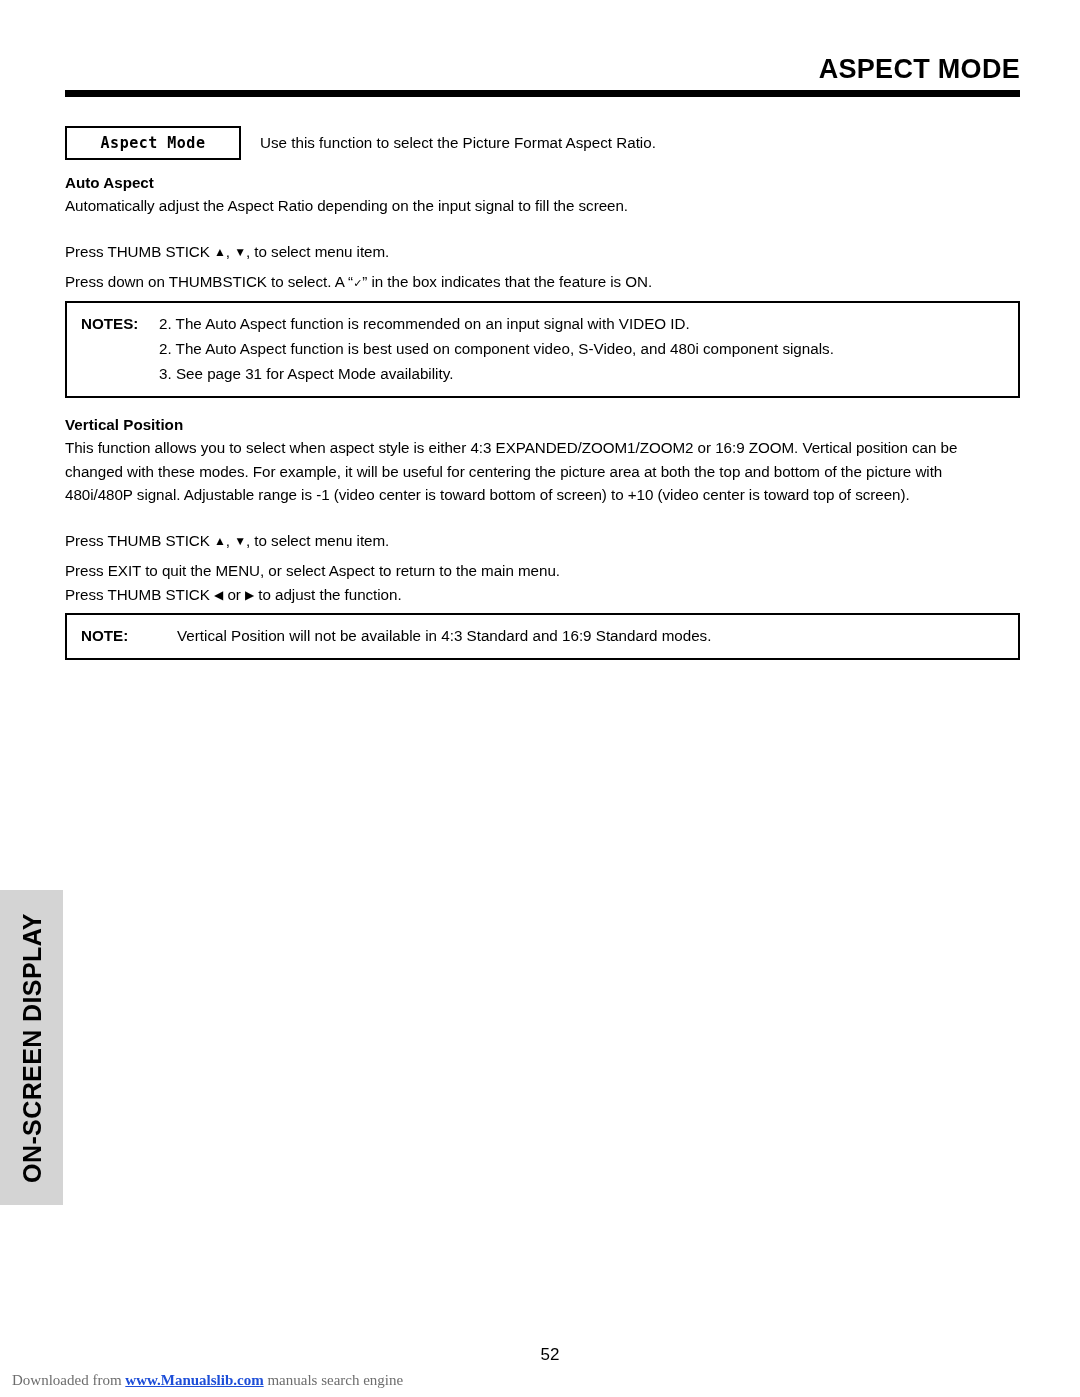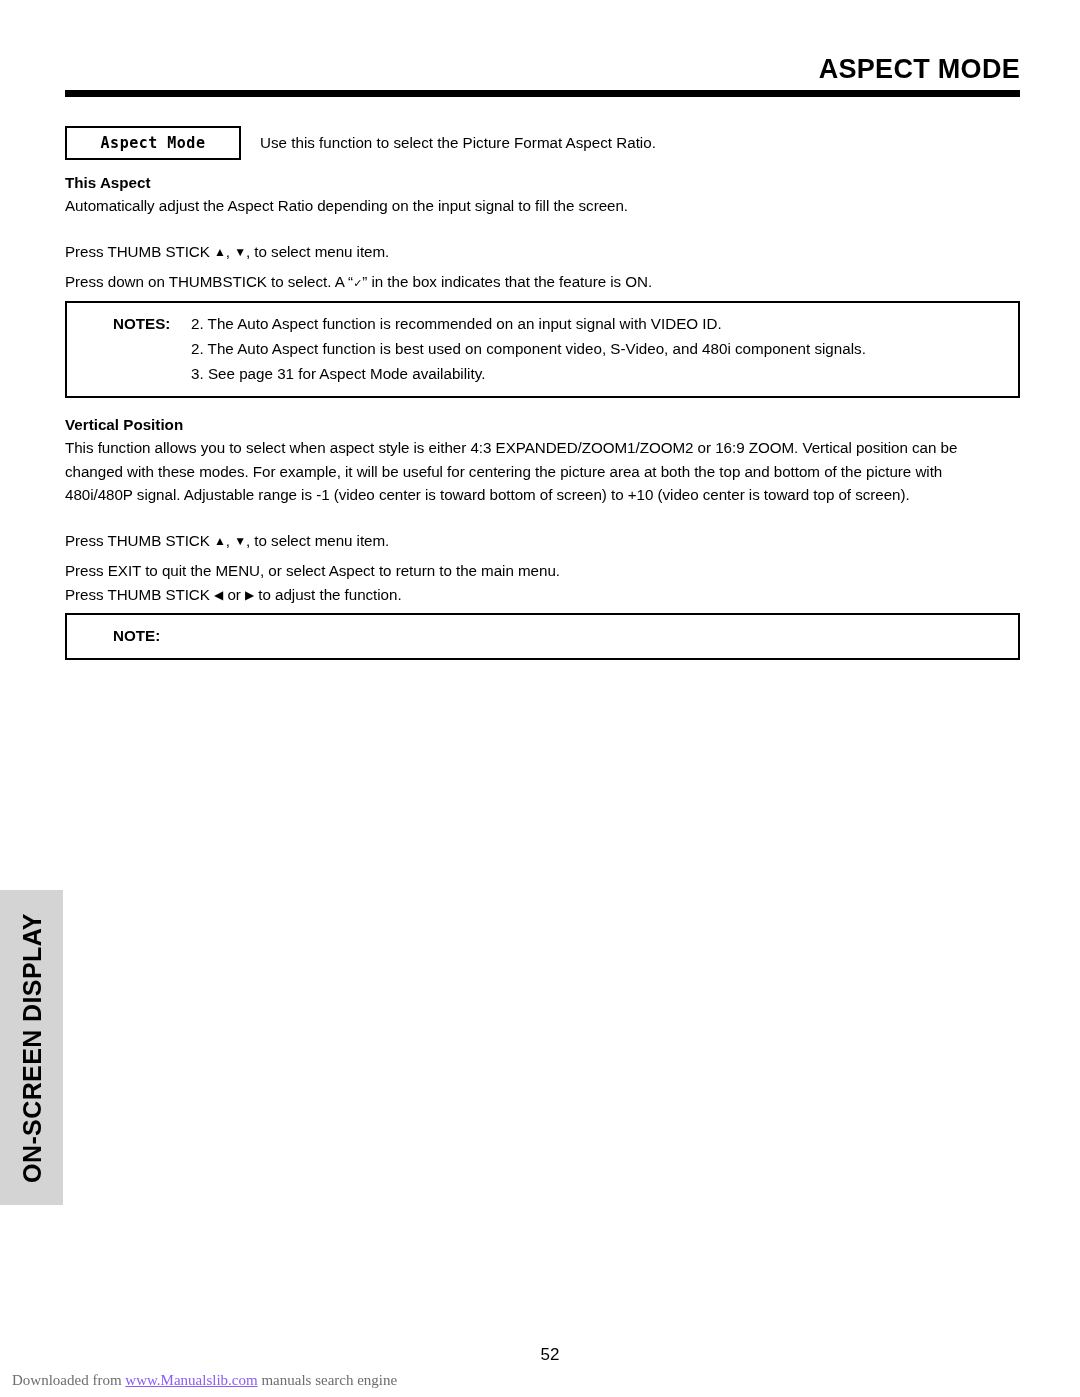--- a/index.html
+++ b/index.html
@@ -102,21 +102,20 @@
     border: 2px solid #000;
     box-sizing: border-box;
     width: 955px;
     padding: 8px 0 10px 0;
   }
   .note-row {
     display: flex;
     align-items: flex-start;
     font-size: 15.2px;
     line-height: 25px;
-    margin-left: 32px;
   }
   .note-label {
     font-weight: bold;
     width: 92px;
     flex: 0 0 auto;
     padding-left: 14px;
     box-sizing: border-box;
   }
   .note-items {
     flex: 1 1 auto;
@@ -170,43 +169,43 @@
   #footer {
     position: absolute;
     left: 12px;
     top: 1372px;
     font-family: "Liberation Serif", serif;
     font-size: 15px;
     color: #6d6d6d;
     white-space: nowrap;
   }
   #footer-link {
-    color: #8b5cf6;
+    color: #1d4ed8;
     text-decoration: underline;
-    font-weight: normal;
+    font-weight: bold;
   }
 </style>
 </head>
 <body>
 
 <div id="page-header">
   <div id="page-title">ASPECT MODE</div>
   <div id="header-rule"></div>
 </div>
 
 <div id="content">
 
   <div id="mode-row">
     <div id="mode-chip">
       <span>Aspect Mode</span>
     </div>
     <div id="mode-desc">Use this function to select the Picture Format Aspect Ratio.</div>
   </div>
 
-  <div class="bold-head">This Aspect</div>
+  <div class="bold-head">Auto Aspect</div>
   <div class="para">Automatically adjust the Aspect Ratio depending on the input signal to fill the screen.</div>
 
   <div class="gap-22"></div>
 
   <div class="para">
     <span>Press THUMB STICK </span><span class="tri">▲</span><span>, </span><span class="tri">▼</span><span>, to select menu item.</span>
   </div>
 
   <div class="gap-6"></div>
 
@@ -246,20 +245,21 @@
 
   <div class="para">
     <span>Press THUMB STICK  </span><span class="tri">◀</span><span> or </span><span class="tri">▶</span><span> to adjust the function.</span>
   </div>
 
   <div class="gap-6"></div>
 
   <div class="note-box">
     <div class="note-row">
       <div class="note-label">NOTE:</div>
+      <div class="note-single">Vertical Position will not be available in 4:3 Standard and 16:9 Standard modes.</div>
     </div>
   </div>
 
 </div>
 
 <div id="side-tab">
   <div id="side-tab-label">ON-SCREEN DISPLAY</div>
 </div>
 
 <div id="page-number">52</div>

